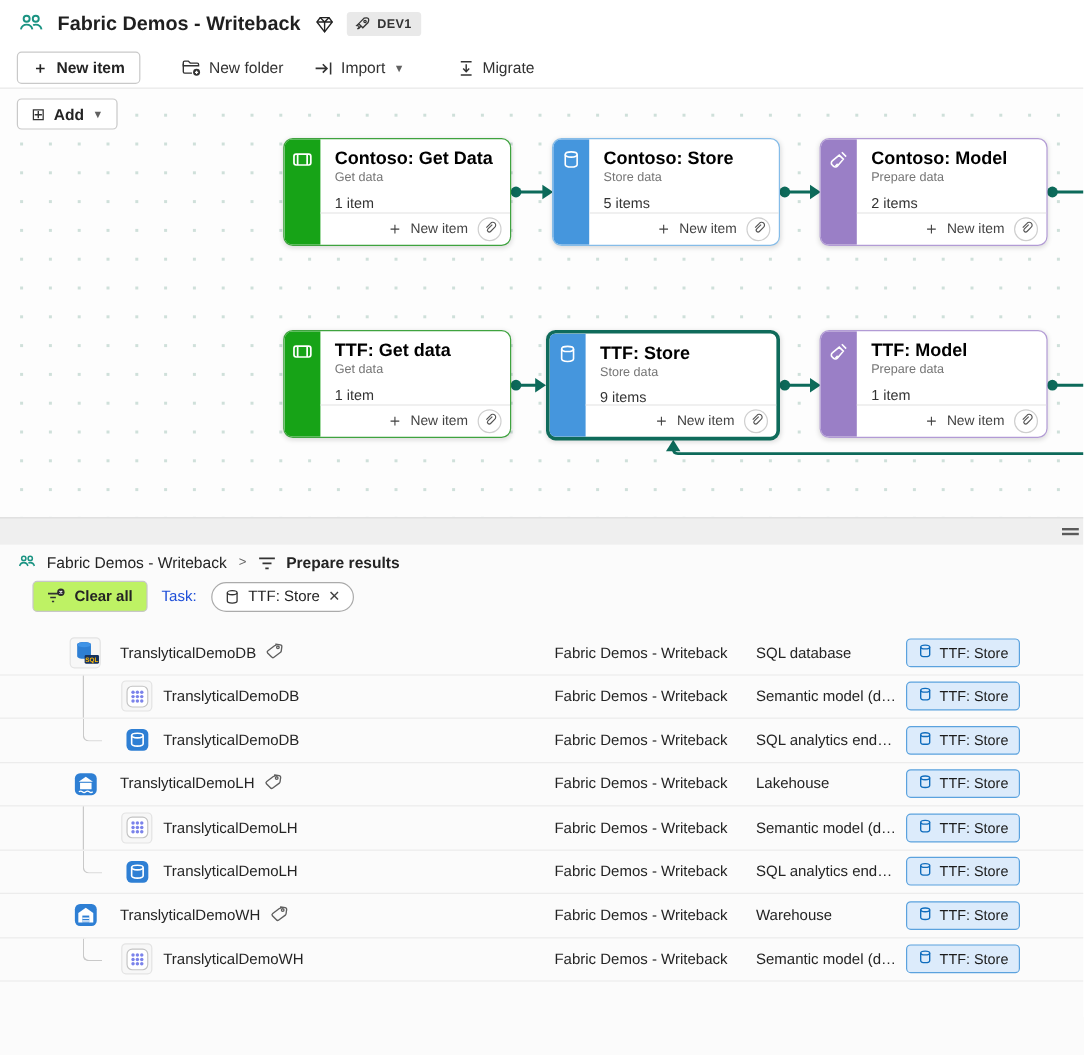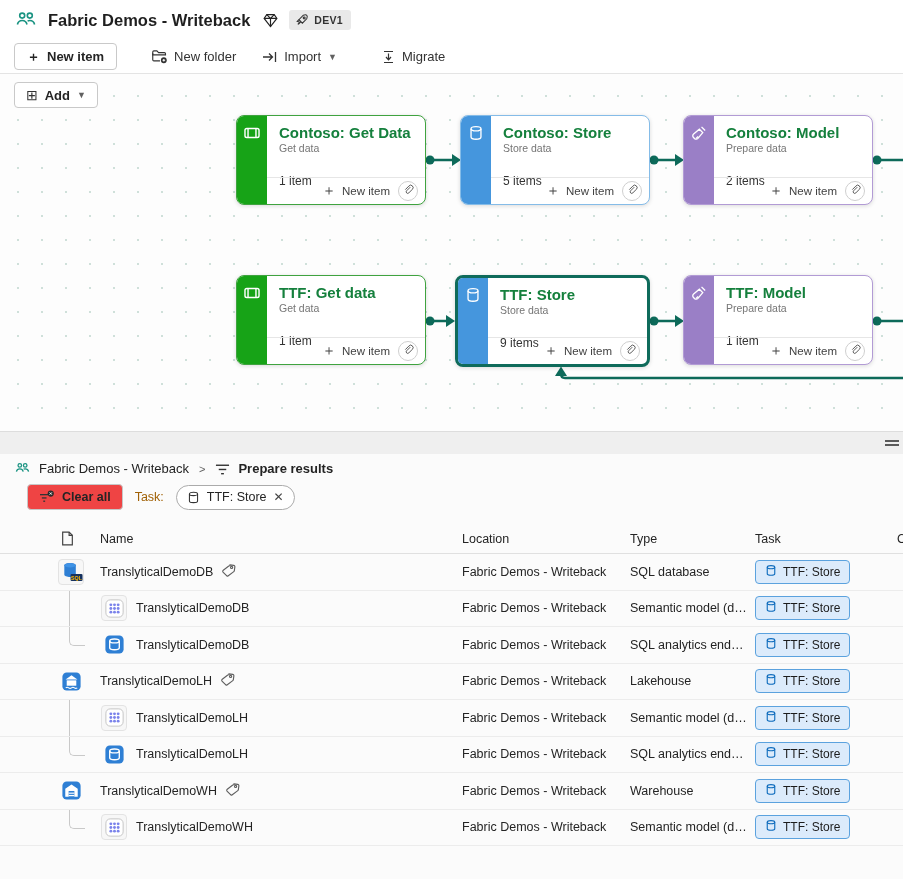--- a/index.html
+++ b/index.html
@@ -34,43 +34,43 @@
   .card { position:absolute; width:190px; height:90px; background:#fff; border-radius:8px; display:flex; box-shadow:0 1px 4px rgba(0,0,0,.14); overflow:hidden; cursor:pointer; }
   .card.green  { border:1.5px solid #3fa33f; }
   .card.blue   { border:1.5px solid #85bce8;justify-content:space-between; }
   .card.purple { border:1.5px solid #b29bd5; }
   .card.selected { border:3px solid #0f6b5b; height:92px; width:195px; }
   .cbar { width:30px; flex:0 0 30px; display:flex; justify-content:center; padding-top:8px; }
   .card.green  .cbar { background:#17a317; }
   .card.blue   .cbar { background:#4596dd; }
   .card.purple .cbar { background:#9a7fc6; }
   .cbody { position:relative; flex:1; padding:8px 10px 0 12px; }
-  .ctitle { font-size:15px; font-weight:700; color:#15803d; white-space:nowrap; }
+  .ctitle { font-size:15px; font-weight:700; color:#000000; white-space:nowrap; }
   .csub { font-size:10.5px; color:#757575; margin-top:1px; }
-  .ccount { font-size:12px; color:#333; margin-top:20px; }
+  .ccount { font-size:12px; color:#333; margin-top:8px; }
   .cftr { position:absolute; left:0; right:0; bottom:0; height:27px; border-top:1px solid #e6e6e6; display:flex; align-items:center; justify-content:flex-end; gap:8px; padding:0 7px; }
   .cnew { display:flex; align-items:center; gap:6px; background:none; border:none; font-size:11.5px; color:#424242; font-family:inherit; cursor:pointer; }
   .cnew .p { font-size:14px; font-weight:300; }
   .cclip { width:20px; height:20px; border-radius:50%; border:1px solid #cfcfcf; background:#fff; display:flex; align-items:center; justify-content:center; cursor:pointer; }
 
   
   .strip { position:absolute; top:431px; left:0; right:0; height:23px; background:#efefef; border-top:1px solid #dddddd; }
   .strip .handle { position:absolute; right:4px; top:8px; width:14px; }
   .strip .handle i { display:block; height:0; border-top:2px solid #5a5a5a; margin-bottom:2px; }
 
   
   .panel { position:absolute; top:454px; left:0; right:0; bottom:0; background:#fbfbfb; }
   .crumb { position:absolute; top:6px; left:14px; display:flex; align-items:center; gap:8px; }
   .crumb .txt { font-size:13px; color:#242424; cursor:pointer; }
   .crumb .sep { font-size:11px; color:#616161; padding:0 2px; }
   .crumb .page { font-size:13px; font-weight:700; color:#242424; }
 
   .filters { position:absolute; top:30px; left:27px; display:flex; align-items:center; gap:12px; }
-  .btn-clear { display:flex; align-items:center; gap:7px; height:26px; padding:0 11px; background:#ef4444; border:1px solid #c7c7c7; border-radius:4px; font-size:12.5px; font-weight:600; color:#242424; cursor:pointer; }
-  .task-lbl { font-size:12.5px; color:#a16207; }
+  .btn-clear { display:flex; align-items:center; gap:7px; height:26px; padding:0 11px; background:#bef264; border:1px solid #c7c7c7; border-radius:4px; font-size:12.5px; font-weight:600; color:#242424; cursor:pointer; }
+  .task-lbl { font-size:12.5px; color:#1d4ed8; }
   .chip-pill { display:flex; align-items:center; gap:7px; height:25px; padding:0 10px; background:#fff; border:1px solid #ababab; border-radius:13px; font-size:12.5px; color:#242424; cursor:pointer; }
   .chip-pill .x { font-size:12px; color:#424242; cursor:pointer; }
 
   
   .table { position:absolute; top:72px; left:0; right:0; }
   .thead { position:relative; height:28px; border-bottom:1px solid #e0e0e0; font-size:12.5px; color:#242424; }
   .thead span { position:absolute; top:6px; }
   .th-icon { left:61px; top:5px !important; }
   .th-name { left:100px; }
   .th-loc  { left:462px; }
@@ -380,33 +380,20 @@
         <svg width="13" height="13" viewBox="0 0 16 16" fill="none" stroke="#333" stroke-width="1.3">
           <ellipse cx="8" cy="3.6" rx="5" ry="2.1"></ellipse>
             <path d="M3 3.6v8.6c0 1.2 2.2 2.1 5 2.1s5-.9 5-2.1V3.6"></path>
         </svg>
         <span>TTF: Store</span>
         <span class="x">✕</span>
       </span>
     </div>
 
     <div class="table">
-      <div class="thead">
-        <span class="th-icon">
-          <svg width="13" height="15" viewBox="0 0 12 14" fill="none" stroke="#424242" stroke-width="1.1">
-            <path d="M1.5 1h6L10.5 4v9h-9z"></path>
-              <path d="M7.5 1v3h3"></path>
-          </svg>
-        </span>
-        <span class="th-name">Name</span>
-        <span class="th-loc">Location</span>
-        <span class="th-type">Type</span>
-        <span class="th-task">Task</span>
-        <span class="th-cut">O</span>
-      </div>
       <div id="rows-host">
           <div class="trow">
             <span class="cell ricon boxed" style="left:58px">
               <svg width="23" height="23" viewBox="0 0 24 24">
                 <ellipse cx="10.5" cy="5.5" rx="6" ry="2.3" fill="#1b5cb8"></ellipse>
                 <path d="M4.5 5.5v10c0 1.3 2.7 2.3 6 2.3s6-1 6-2.3v-10" fill="#2e7fd4"></path>
                 <ellipse cx="10.5" cy="5.5" rx="6" ry="2.3" fill="#3f93e6"></ellipse>
                 <rect x="11" y="14.5" width="12.5" height="7.5" rx="1.2" fill="#16325f"></rect>
                 <text x="17.2" y="20.4" font-size="5.6" font-weight="bold" fill="#ffb900" text-anchor="middle" font-family="sans-serif">SQL</text>
               </svg>

